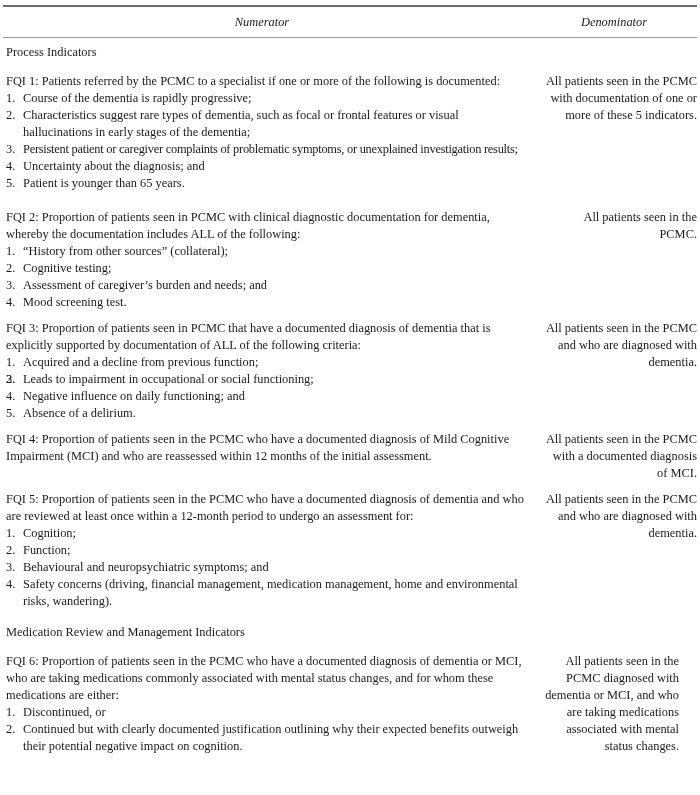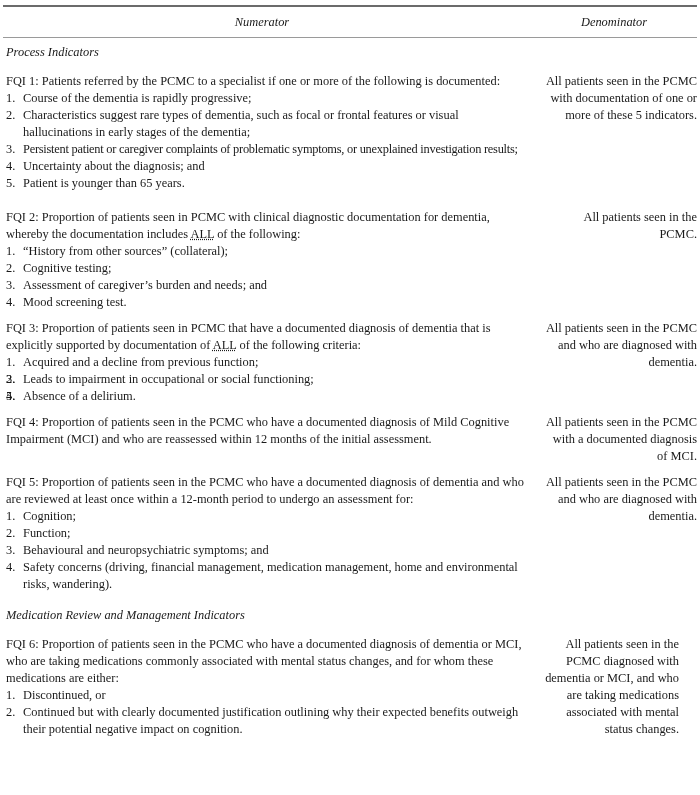--- a/index.html
+++ b/index.html
@@ -6,28 +6,28 @@
   body {
     width: 700px; height: 795px; overflow: hidden;
     font-family: "Liberation Serif", "DejaVu Serif", serif;
     color: #1a1a1a; font-size: 12.4px; line-height: 17px;
   }
   .table { position: relative; margin: 0 3px 0 3px; }
   .rule-top { border-top: 2px solid #6b6b6b; margin-top: 5px; }
   .head { display: flex; height: 30px; align-items: center; border-bottom: 1.5px solid #9a9a9a; font-style: italic; }
   .head .num { width: 518px; text-align: center; }
   .head .den { flex: 1; text-align: center; padding-left: 10px; }
-  .section { font-style: italic; padding: 6px 0 0 3px; height: 20px; }
+  .section { padding: 6px 0 0 3px; height: 20px; }
   .row { display: flex; padding-top: 9px; gap: 8px; }
   .row .num { width: 524px; padding-left: 3px; }
   .row .den { flex: 1; padding-left: 6px; text-align: right; }
   ol { margin: 0; padding: 0; list-style: none; }
   ol li { position: relative; padding-left: 17px; }
   ol li .n { position: absolute; left: 0; top: 0; }
-  .u { text-decoration: underline; text-decoration-style: dotted; }
+  .u { text-decoration-style: dotted; }
   .gap { height: 8px; }
 </style>
 </head>
 <body>
 
 <div class="table">
   <div class="rule-top"></div>
   <div class="head">
     <div class="num">Numerator</div>
     <div class="den">Denominator</div>
@@ -64,21 +64,21 @@
     <div class="den">All patients seen in the PCMC.</div>
   </div>
 
   <div class="row">
     <div class="num">
       <div><span>FQI 3: Proportion of patients seen in PCMC that have a documented diagnosis of dementia that is explicitly supported by documentation of </span><span class="u">ALL</span><span> of the following criteria:</span></div>
       <ol>
         <li><span class="n">1.</span><span>Acquired and a decline from previous function;</span></li>
         <li><span class="n">2.</span></li>
         <li><span class="n">3.</span><span>Leads to impairment in occupational or social functioning;</span></li>
-        <li><span class="n">4.</span></li>
+        <li><span class="n">4.</span><span>Negative influence on daily functioning; and</span></li>
         <li><span class="n">5.</span><span>Absence of a delirium.</span></li>
       </ol>
     </div>
     <div class="den">All patients seen in the PCMC and who are diagnosed with dementia.</div>
   </div>
 
   <div class="row">
     <div class="num">FQI 4: Proportion of patients seen in the PCMC who have a documented diagnosis of Mild Cognitive Impairment (MCI) and who are reassessed within 12 months of the initial assessment.</div>
     <div class="den">All patients seen in the PCMC with a documented diagnosis of MCI.</div>
   </div>

